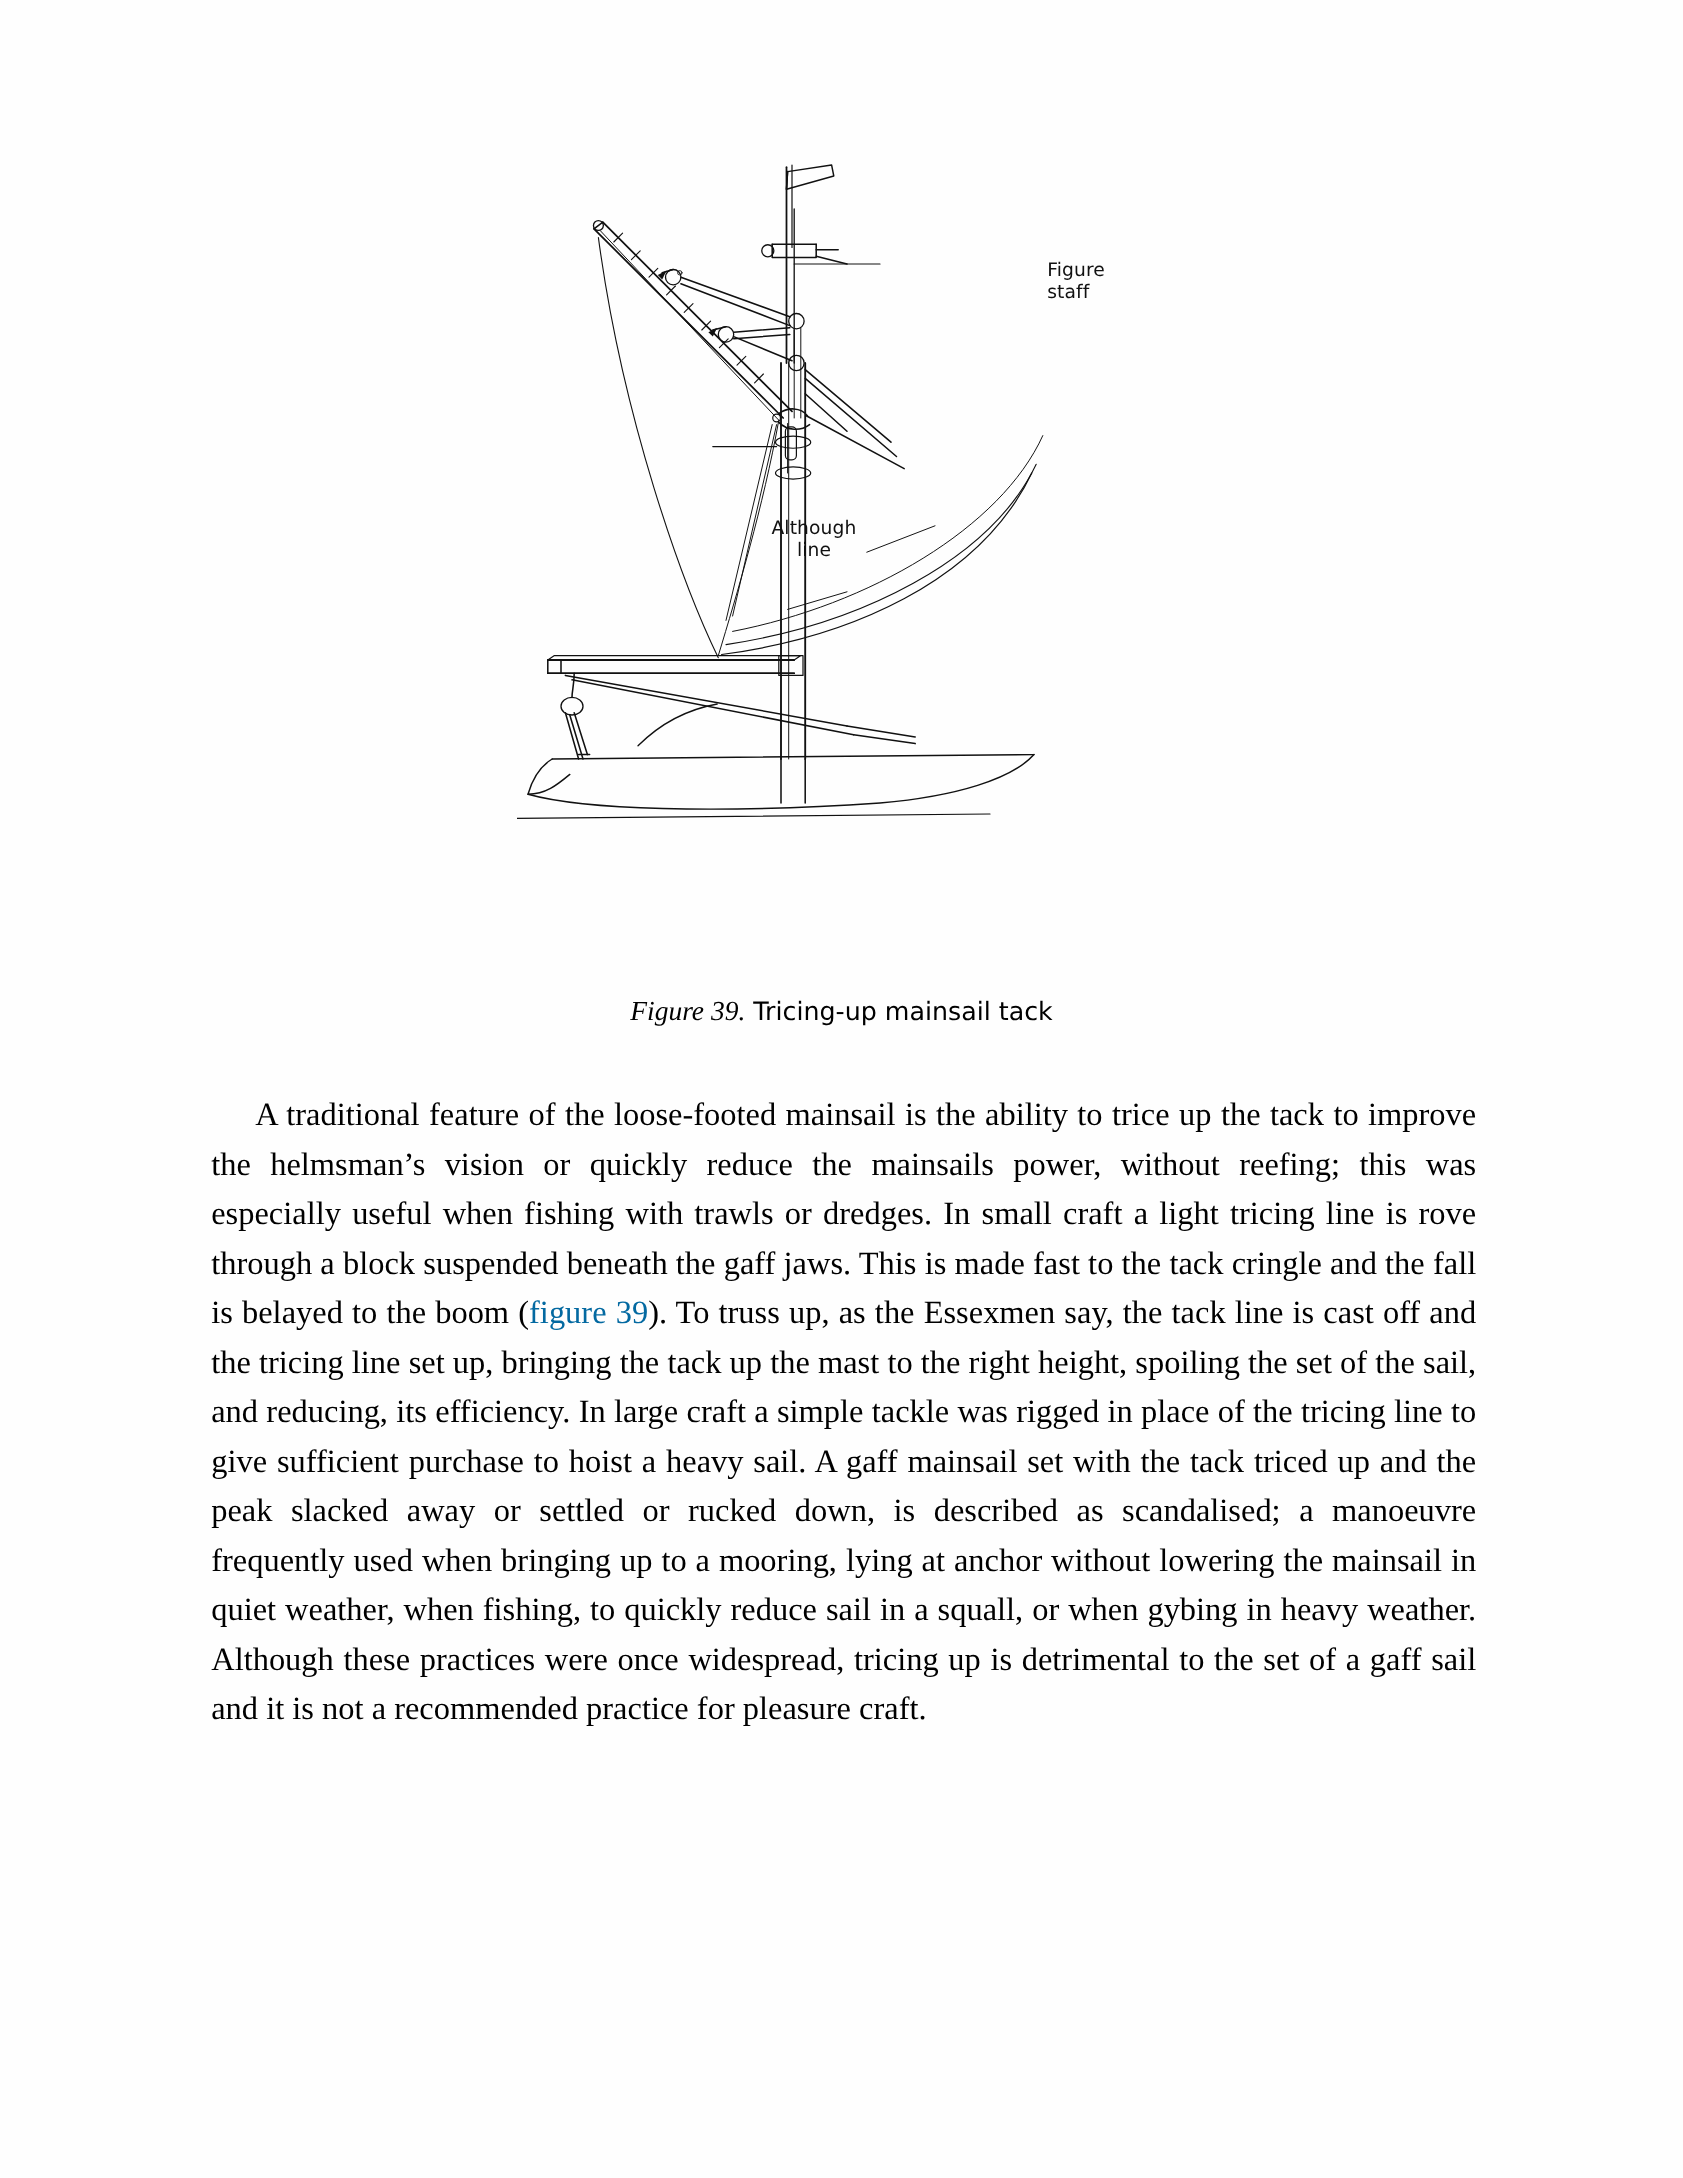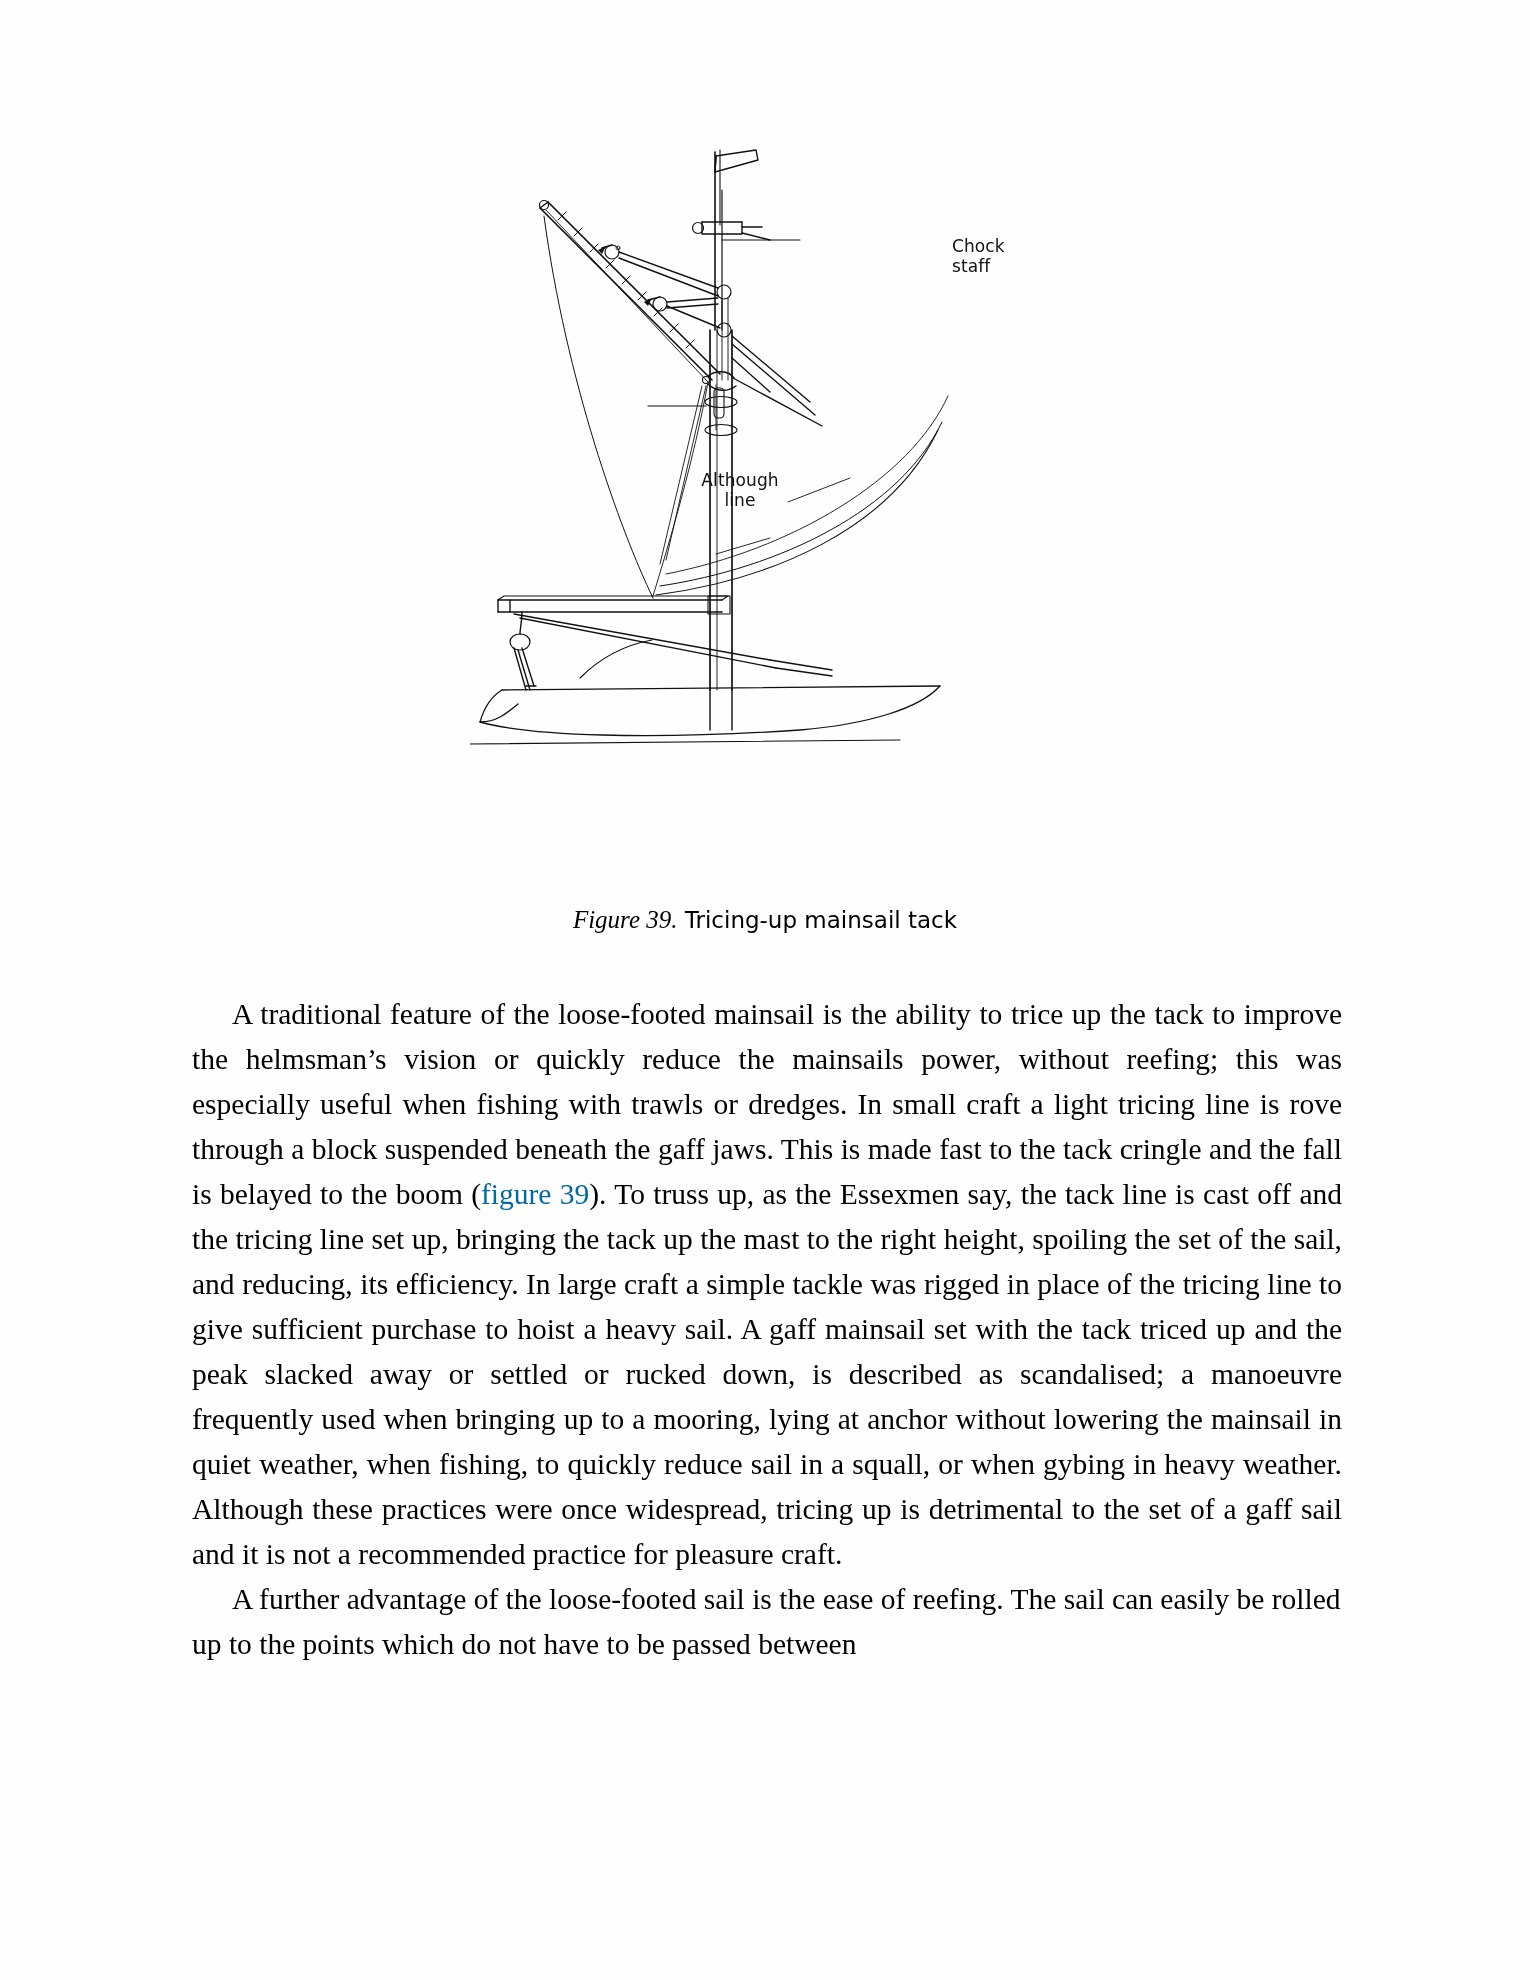--- a/index.html
+++ b/index.html
@@ -279,29 +279,28 @@
         </g>
 
         <g stroke-width="1.1">
           <line x1="252" y1="110" x2="330" y2="110"></line>
           <line x1="236" y1="276" x2="178" y2="276"></line>
         </g>
 
       </svg>
     </div>
 
-    <div class="callout-label callout-chock-staff">Chock
+    <div class="callout-label callout-chock-staff">Figure
 staff</div>
 
     <div class="callout-label callout-tricing-line">Although
 line</div>
 
     <div class="figure-caption">
       <span class="fig-num">Figure 39.</span><span class="fig-title"> Tricing-up mainsail tack</span>
     </div>
   </div>
 
   <div class="body-text">
     <p><span>A traditional feature of the loose-footed mainsail is the ability to trice up the tack to improve the helmsman’s vision or quickly reduce the mainsails power, without reefing; this was especially useful when fishing with trawls or dredges. In small craft a light tricing line is rove through a block suspended beneath the gaff jaws. This is made fast to the tack cringle and the fall is belayed to the boom (</span><a href="#" class="xref-link">figure 39</a><span>). To truss up, as the Essexmen say, the tack line is cast off and the tricing line set up, bringing the tack up the mast to the right height, spoiling the set of the sail, and reducing, its efficiency. In large craft a simple tackle was rigged in place of the tricing line to give sufficient purchase to hoist a heavy sail. A gaff mainsail set with the tack triced up and the peak slacked away or settled or rucked down, is described as scandalised; a manoeuvre frequently used when bringing up to a mooring, lying at anchor without lowering the mainsail in quiet weather, when fishing, to quickly reduce sail in a squall, or when gybing in heavy weather. Although these practices were once widespread, tricing up is detrimental to the set of a gaff sail and it is not a recommended practice for pleasure craft.</span></p>
-    <p class="p-last">A further advantage of the loose-footed sail is the ease of reefing. The sail can easily be rolled up to the points which do not have to be passed between</p>
   </div>
 
 </div>
 
 </body></html>

